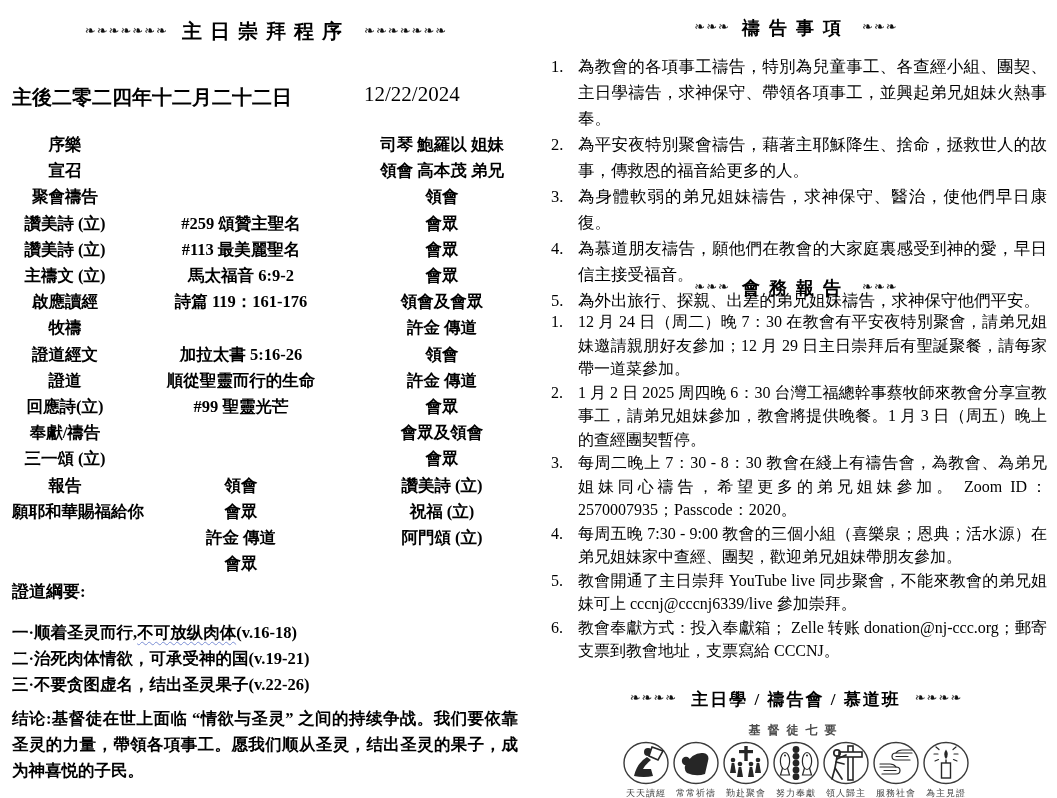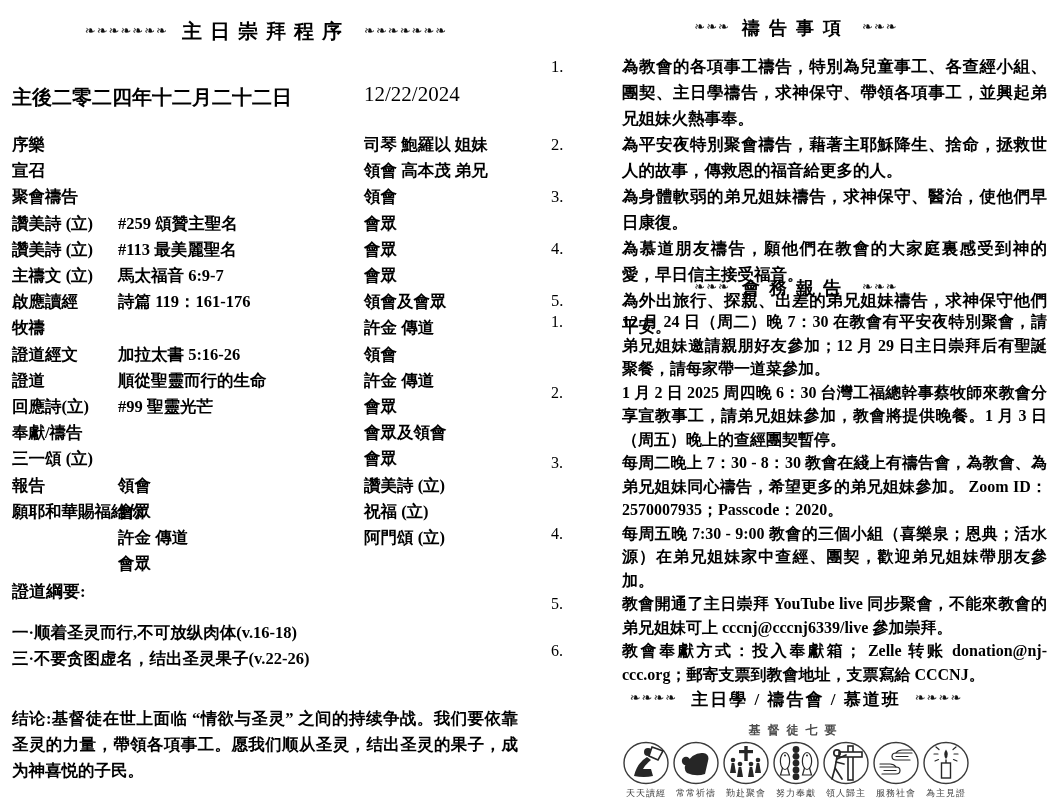--- a/index.html
+++ b/index.html
@@ -9,39 +9,39 @@
   }
   
   .col-left{position:absolute;left:12px;top:0;width:508px;}
   .main-title{position:absolute;left:0;top:18px;width:100%;text-align:center;white-space:nowrap;}
   .title-text{font-size:20px;font-weight:bold;letter-spacing:8px;margin:0 10px;}
   .orn{font-size:13px;letter-spacing:1px;position:relative;top:-3px;color:#111;}
   .date-row{position:absolute;left:0;top:84px;width:100%;}
   .date-cn{font-size:20px;font-weight:bold;}
   .date-en{position:absolute;left:352px;top:-2px;font-size:21px;font-weight:normal;}
   .program{position:absolute;left:0;top:132px;width:100%;display:grid;
-    grid-template-columns:106px 246px 1fr;font-size:16.5px;font-weight:bold;line-height:26.2px;}
+    grid-template-columns:106px 246px 1fr;font-size:16.5px;font-weight:bold;line-height:26.2px;text-align:center;}
   .program span{white-space:nowrap;}
   .outline-head{position:absolute;left:0;top:580px;font-size:17px;font-weight:bold;}
   .outline{position:absolute;left:0;top:620px;font-size:16.5px;font-weight:bold;line-height:26px;}
-  .squiggle{text-decoration-style:wavy;text-decoration-color:#7b8fd4;text-decoration-thickness:1px;text-underline-offset:3px;margin-top:44px;}
+  .squiggle{text-decoration:underline;text-decoration-style:wavy;text-decoration-color:#7b8fd4;text-decoration-thickness:1px;text-underline-offset:3px;margin-top:44px;}
   .conclusion{position:absolute;left:0;top:706px;width:506px;font-size:16.5px;font-weight:bold;line-height:26px;text-align:justify;}
   
   .col-right{position:absolute;left:545px;top:0;width:502px;}
   .sec-title{width:100%;text-align:center;white-space:nowrap;}
   .sec-title .sec-text{font-size:18px;font-weight:bold;letter-spacing:9px;margin:16px 8px;}
   .prayer-title{position:absolute;left:0;top:16px;}
   .prayer-list{position:absolute;left:0;top:54px;width:100%;}
   .announce-title{position:absolute;left:0;top:276px;}
   .announce-list{position:absolute;left:0;top:310px;width:100%;}
   .nlist .li{display:flex;}
   .prayer-list{font-size:16.5px;line-height:26px;}
   .announce-list{font-size:16px;line-height:23.5px;}
   .li .num{width:33px;flex:none;font-weight:normal;padding-left:6px;box-sizing:border-box;}
-  .li .litext{flex:1;font-weight:bold;text-align:justify;margin-left:44px;}
+  .li .litext{flex:1;font-weight:normal;text-align:justify;}
   .classes-title{position:absolute;left:0;top:688px;width:100%;text-align:center;white-space:nowrap;}
   .classes-title .sec-text{font-size:17px;font-weight:bold;letter-spacing:2px;margin:0 10px;}
   .seven{position:absolute;left:0;top:722px;width:100%;text-align:center;}
   .seven-title{font-size:12px;font-weight:bold;letter-spacing:7px;color:#4a4a4a;}
   .seven-icons{margin-top:1px;display:flex;justify-content:center;align-items:flex-start;gap:2px;}
   .seven-item{display:flex;flex-direction:column;align-items:center;width:48px;}
   .seven-label{font-size:9px;color:#3f3f3f;letter-spacing:1px;white-space:nowrap;margin-top:1px;font-family:"Liberation Sans","DejaVu Sans",sans-serif;}
   .icn{display:block;}
   .icn .ring{fill:#fff;stroke:#3a3a3a;stroke-width:1.4;}
   .icn .ink{fill:#262626;}
@@ -76,21 +76,21 @@
       <span>聚會禱告</span>
         <span></span>
         <span>領會</span>
       <span>讚美詩 (立)</span>
         <span>#259 頌贊主聖名</span>
         <span>會眾</span>
       <span>讚美詩 (立)</span>
         <span>#113 最美麗聖名</span>
         <span>會眾</span>
       <span>主禱文 (立)</span>
-        <span>馬太福音 6:9-7</span>
+        <span>馬太福音 6:9-2</span>
         <span>會眾</span>
       <span>啟應讀經</span>
         <span>詩篇 119：161-176</span>
         <span>領會及會眾</span>
       <span>牧禱</span>
         <span></span>
         <span>許金 傳道</span>
       <span>證道經文</span>
         <span>加拉太書 5:16-26</span>
         <span>領會</span>
@@ -116,20 +116,21 @@
         <span>許金 傳道</span>
       <span>阿門頌 (立)</span>
         <span></span>
         <span>會眾</span>
     </div>
 
     <div class="outline-head">證道綱要:</div>
 
     <div class="outline">
       <div class="oline"><span>一·顺着圣灵而行,</span><span class="squiggle">不可放纵肉体</span><span>(v.16-18)</span></div>
+      <div class="oline">二·治死肉体情欲，可承受神的国(v.19-21)</div>
       <div class="oline">三·不要贪图虚名，结出圣灵果子(v.22-26)</div>
     </div>
 
     <div class="conclusion">结论:基督徒在世上面临 “情欲与圣灵” 之间的持续争战。我们要依靠圣灵的力量，帶領各項事工。愿我们顺从圣灵，结出圣灵的果子，成为神喜悦的子民。</div>
   </div>
 
   <div class="col-right">
 
     <div class="sec-title prayer-title">
       <span class="orn">❧❧❧</span>

